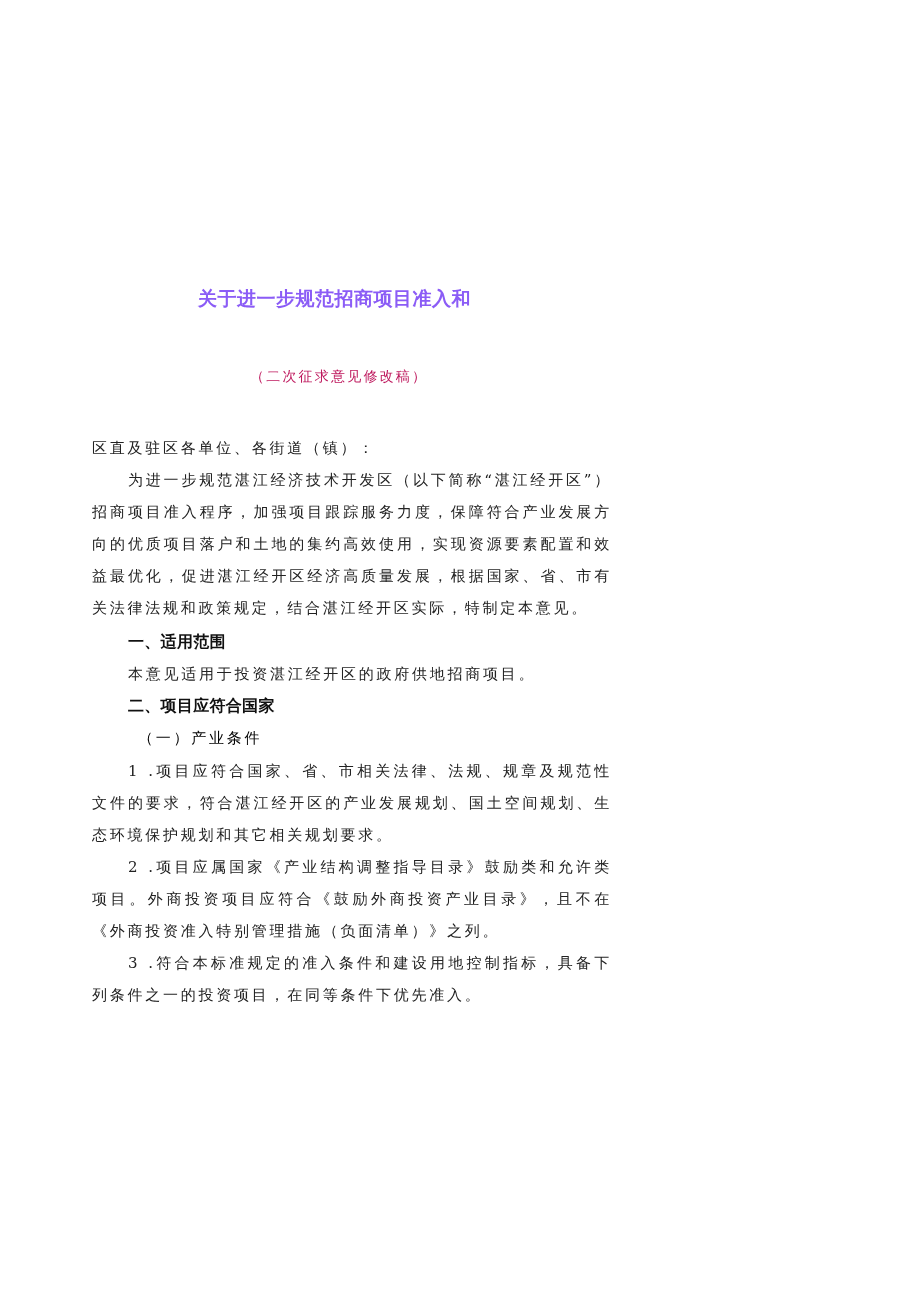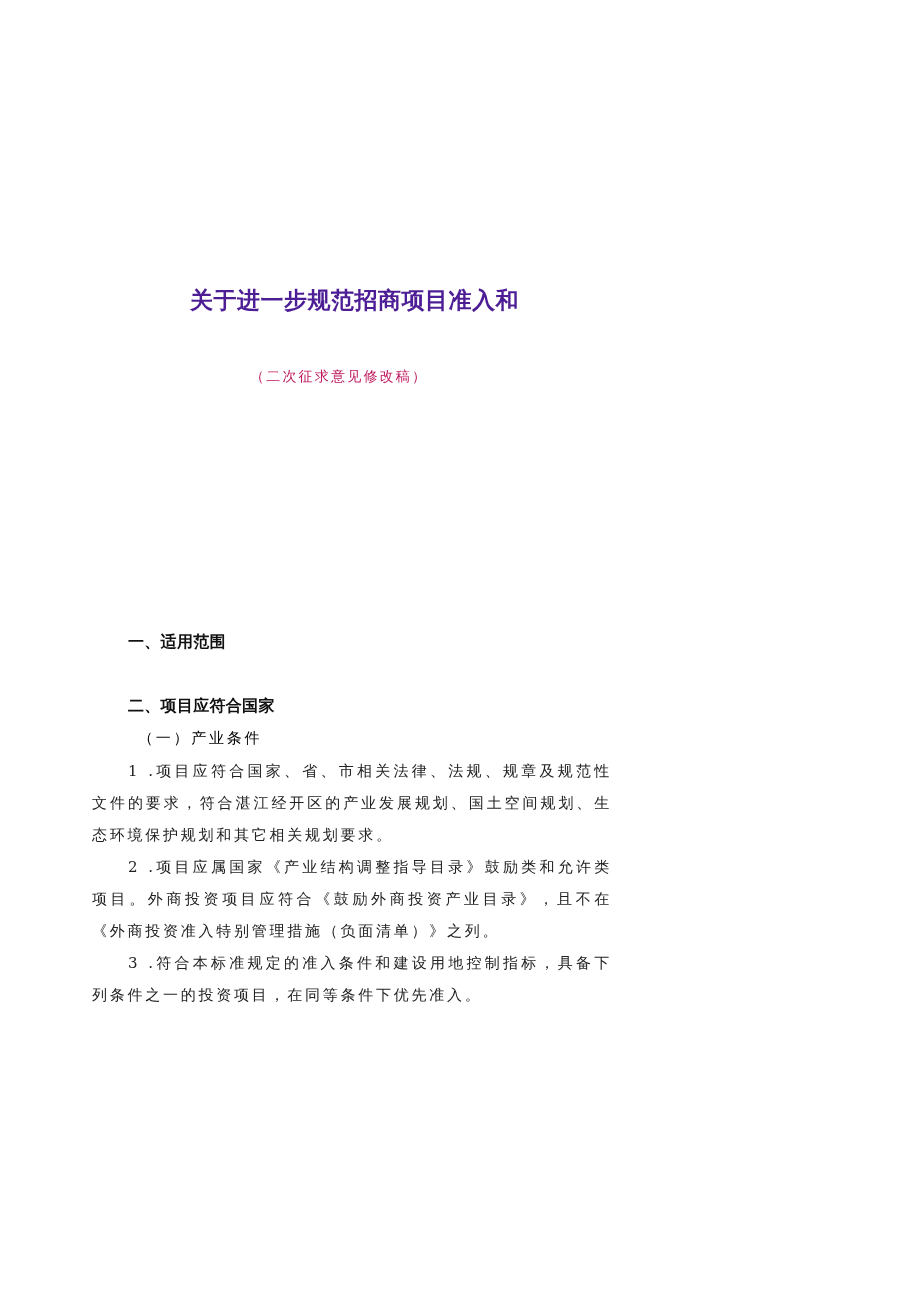--- a/index.html
+++ b/index.html
@@ -17,25 +17,26 @@
     .page {
       position: absolute;
       left: 0; top: 0;
       width: 920px; height: 1301px;
       background: #ffffff;
     }
     .title-line {
       position: absolute;
       font-family: "DejaVu Sans", "Liberation Sans", sans-serif;
       font-weight: bold;
-      font-size: 23px;
+      font-size: 19px;
       letter-spacing: 0.5px;
-      color: #4c1d95;
+      color: #8b5cf6;
       white-space: nowrap;
       line-height: 1;
+      margin-left: 8px;
     }
     .title-1 { left: 190px; top: 289px; }
     .title-2 { left: 247px; top: 327px; }
     .subtitle {
       position: absolute;
       left: 250px; top: 369px;
       font-family: Liberation Sans, sans-serif;
       font-size: 14px;
       letter-spacing: 2.2px;
       color: #be185d;
@@ -80,23 +81,26 @@
     }
   </style>
 </head>
 <body>
 
 <div class="page">
 
   <div class="title-line title-1">关于进一步规范招商项目准入和</div>
   <div class="subtitle">（二次征求意见修改稿）</div>
 
+  <p class="body-text" style="top:432px;">区直及驻区各单位、各街道（镇）：</p>
 
+  <p class="body-text indent" style="top:464px;">为进一步规范湛江经济技术开发区（以下简称“湛江经开区”）招商项目准入程序，加强项目跟踪服务力度，保障符合产业发展方向的优质项目落户和土地的集约高效使用，实现资源要素配置和效益最优化，促进湛江经开区经济高质量发展，根据国家、省、市有关法律法规和政策规定，结合湛江经开区实际，特制定本意见。</p>
 
   <div class="heading" style="top:634px;">一、适用范围</div>
+  <p class="body-text indent" style="top:658px;">本意见适用于投资湛江经开区的政府供地招商项目。</p>
 
   <div class="heading" style="top:698px;">二、项目应符合国家</div>
 
   <div class="subheading" style="top:731px;">（一）产业条件</div>
 
   <p class="body-text indent" style="top:755px;">1 .项目应符合国家、省、市相关法律、法规、规章及规范性文件的要求，符合湛江经开区的产业发展规划、国土空间规划、生态环境保护规划和其它相关规划要求。</p>
   <p class="body-text indent" style="top:851px;">2 .项目应属国家《产业结构调整指导目录》鼓励类和允许类项目。外商投资项目应符合《鼓励外商投资产业目录》，且不在《外商投资准入特别管理措施（负面清单）》之列。</p>
   <p class="body-text indent" style="top:947px;">3 .符合本标准规定的准入条件和建设用地控制指标，具备下列条件之一的投资项目，在同等条件下优先准入。</p>
 
 </div>

